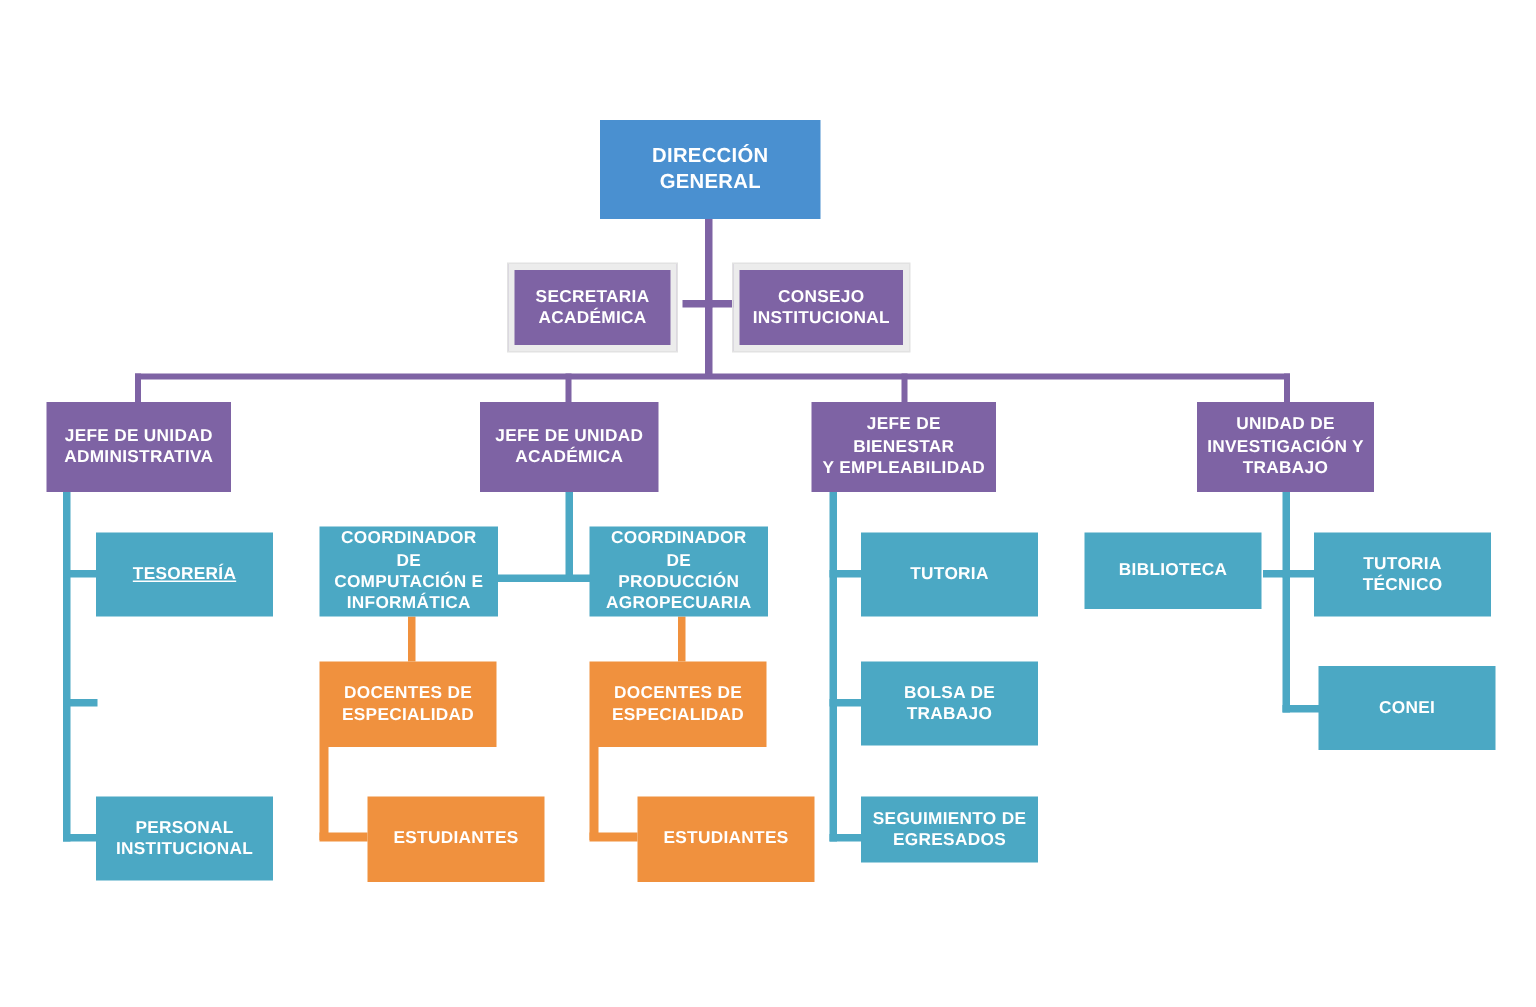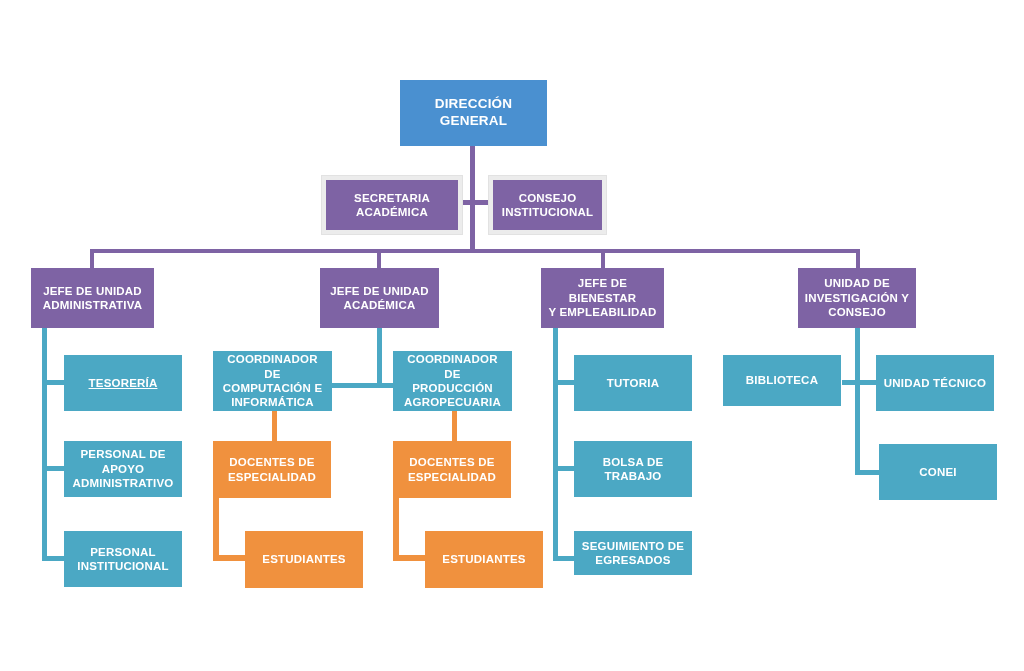--- a/index.html
+++ b/index.html
@@ -86,44 +86,41 @@
   <div class="conn c-teal" style="left:553px; top:466px; width:22px; height:5px;"></div>
   <div class="conn c-teal" style="left:553px; top:556px; width:22px; height:5px;"></div>
 
   <div class="conn c-teal" style="left:855px; top:328px; width:5px; height:147px;"></div>
   <div class="conn c-teal" style="left:842px; top:380px; width:18px; height:5px;"></div>
   <div class="conn c-teal" style="left:855px; top:380px; width:22px; height:5px;"></div>
   <div class="conn c-teal" style="left:855px; top:470px; width:26px; height:5px;"></div>
 
   <div class="node node-blue" style="left:400px; top:80px; width:147px; height:66px;">DIRECCIÓN GENERAL</div>
 
-  <div class="node node-purple node-framed" style="left:322px; top:176px; width:140px; height:58px; white-space:pre-line;">SECRETARIA
+  <div class="node node-purple node-framed" style="left:339px; top:176px; width:112px; height:58px; white-space:pre-line;">SECRETARIA
 ACADÉMICA</div>
 
   <div class="node node-purple node-framed" style="left:489px; top:176px; width:117px; height:58px; white-space:pre-line;">CONSEJO
 INSTITUCIONAL</div>
 
   <div class="node node-purple" style="left:31px; top:268px; width:123px; height:60px; white-space:pre-line;">JEFE DE UNIDAD
 ADMINISTRATIVA</div>
 
   <div class="node node-purple" style="left:320px; top:268px; width:119px; height:60px; white-space:pre-line;">JEFE DE UNIDAD
 ACADÉMICA</div>
 
   <div class="node node-purple" style="left:541px; top:268px; width:123px; height:60px; white-space:pre-line;">JEFE DE BIENESTAR
 Y EMPLEABILIDAD</div>
 
   <div class="node node-purple" style="left:798px; top:268px; width:118px; height:60px; white-space:pre-line;">UNIDAD DE
 INVESTIGACIÓN Y
-CONSEJO</div>
+TRABAJO</div>
 
   <div class="node node-teal" style="left:64px; top:355px; width:118px; height:56px;text-decoration:underline;">TESORERÍA</div>
 
-  <div class="node node-teal" style="left:64px; top:441px; width:118px; height:56px; white-space:pre-line;">PERSONAL DE
-APOYO
-ADMINISTRATIVO</div>
 
   <div class="node node-teal" style="left:64px; top:531px; width:118px; height:56px; white-space:pre-line;">PERSONAL
 INSTITUCIONAL</div>
 
   <div class="node node-teal" style="left:213px; top:351px; width:119px; height:60px; white-space:pre-line;">COORDINADOR DE
 COMPUTACIÓN E
 INFORMÁTICA</div>
 
   <div class="node node-teal" style="left:393px; top:351px; width:119px; height:60px; white-space:pre-line;">COORDINADOR DE
 PRODUCCIÓN
@@ -141,17 +138,17 @@
 
   <div class="node node-teal" style="left:574px; top:355px; width:118px; height:56px;">TUTORIA</div>
 
   <div class="node node-teal" style="left:574px; top:441px; width:118px; height:56px;">BOLSA DE TRABAJO</div>
 
   <div class="node node-teal" style="left:574px; top:531px; width:118px; height:44px; white-space:pre-line;">SEGUIMIENTO DE
 EGRESADOS</div>
 
   <div class="node node-teal" style="left:723px; top:355px; width:118px; height:51px;">BIBLIOTECA</div>
 
-  <div class="node node-teal" style="left:876px; top:355px; width:118px; height:56px;">UNIDAD TÉCNICO</div>
+  <div class="node node-teal" style="left:876px; top:355px; width:118px; height:56px;">TUTORIA TÉCNICO</div>
 
   <div class="node node-teal" style="left:879px; top:444px; width:118px; height:56px;">CONEI</div>
 
 </div>
 
 </body></html>

